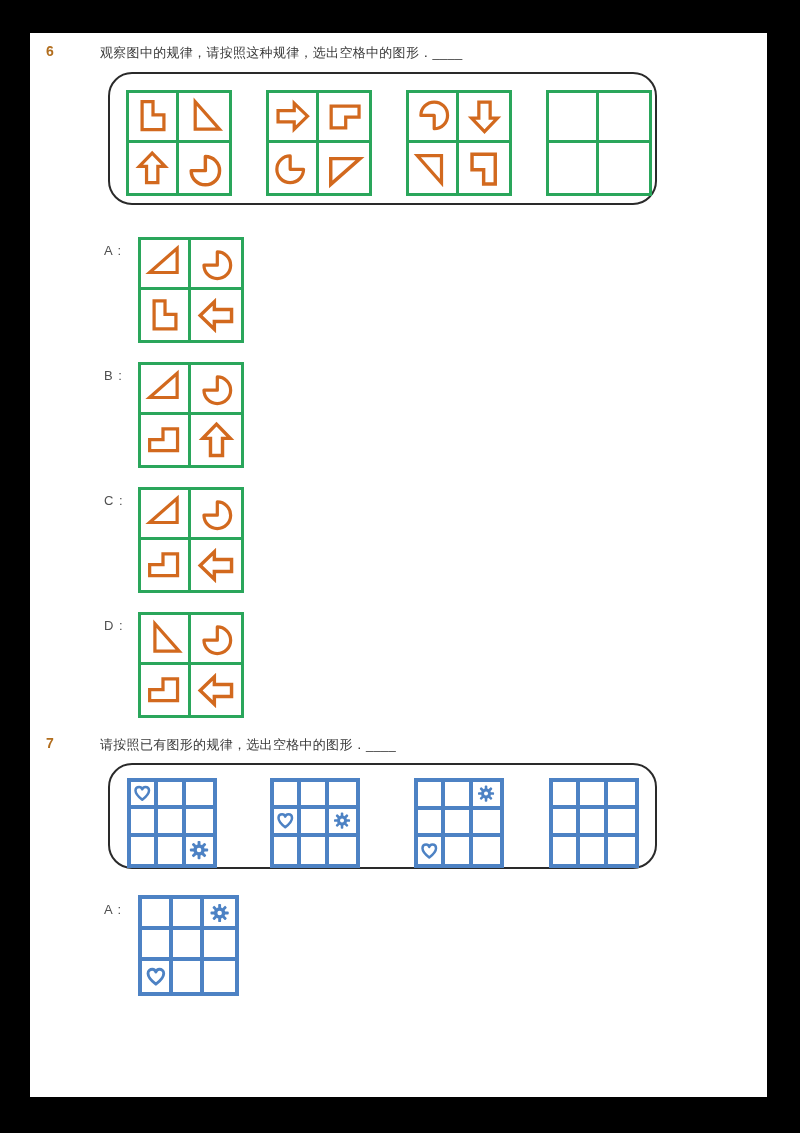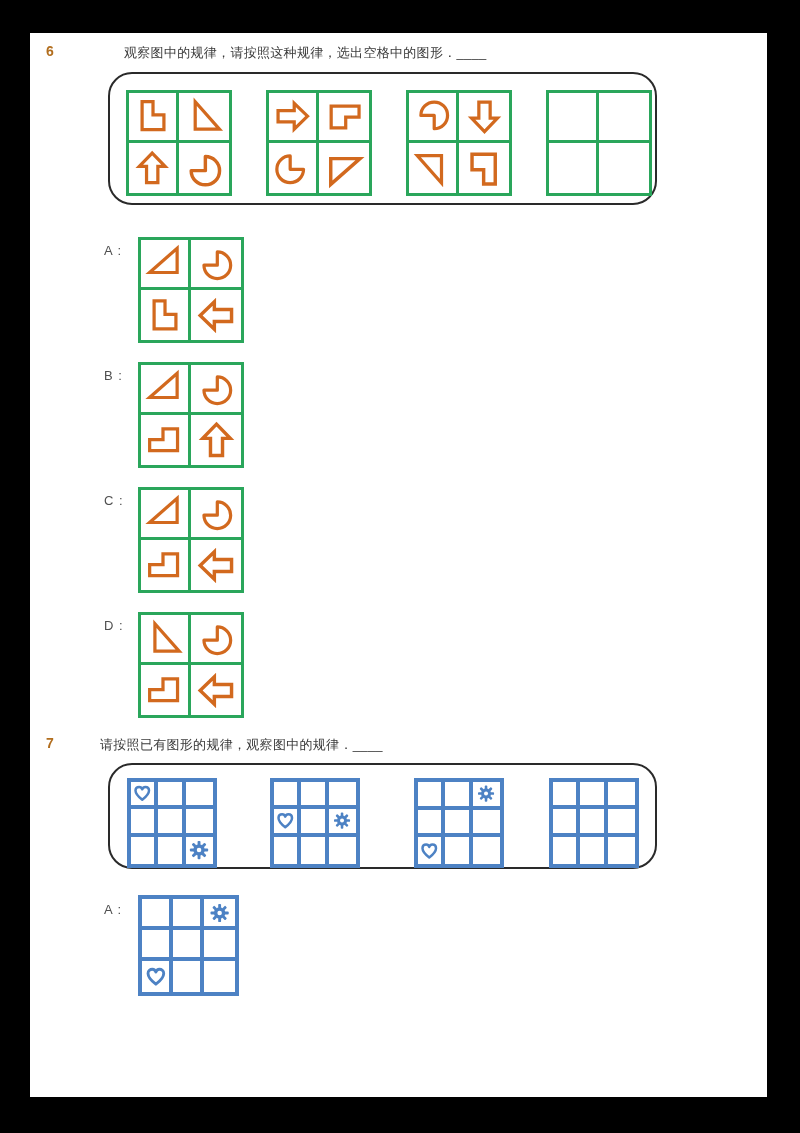--- a/index.html
+++ b/index.html
@@ -89,21 +89,21 @@
   }
   .gear-fill { fill: var(--blue, #4d82c4); }
 </style>
 </head>
 <body style="--frame: #000000; --paper: #ffffff; --numcol: #b26e1e; --textcol: #3a3a3a; --labelcol: #4f4f4f; --stripcol: #2a2a2a; --green: #2aa65b; --orange: #d2691e; --blue: #4d82c4;">
 
 <div class="page">
 
   <div>
     <span class="abs qnum" style="left:16px; top:10px;">6</span>
-    <span class="abs qtext" style="left:70px; top:11px;margin-left:24px;">观察图中的规律，请按照这种规律，选出空格中的图形．____</span>
+    <span class="abs qtext" style="left:70px; top:11px;">观察图中的规律，请按照这种规律，选出空格中的图形．____</span>
 
     <div class="strip" style="left:78px; top:39px; width:549px; height:133px;">
       <div class="grid2" style="left:16px;  top:16px;">
           <div class="cell">
             <svg class="shape-svg l-shape" viewBox="0 0 100 100">
               <g transform="rotate(0 50 50)">
                 <polygon points="25,14 52,14 52,47 79,47 79,83 25,83"></polygon>
               </g>
             </svg>
           </div>
@@ -321,21 +321,21 @@
             <g transform="rotate(270 50 50)">
               <polygon points="50,12 82,45 64,45 64,85 36,85 36,45 18,45"></polygon>
             </g>
           </svg>
         </div>
       </div>
   </div>
 
   <div>
     <span class="abs qnum" style="left:16px; top:702px;">7</span>
-    <span class="abs qtext" style="left:70px; top:703px;">请按照已有图形的规律，观察图中的规律．____</span>
+    <span class="abs qtext" style="left:70px; top:703px;">请按照已有图形的规律，选出空格中的图形．____</span>
 
     <div class="strip" style="left:78px; top:730px; width:549px; height:106px;">
       <div class="grid3" style="left:17px;  top:13px; width:90px; height:90px;">
           <div class="cell">
             <svg viewBox="0 0 100 100">
               <path class="heart-path" d="M50,82 C50,82 17,57 17,37 C17,25 26,19 35,19 C43,19 48,24 50,31 C52,24 57,19 65,19 C74,19 83,25 83,37 C83,57 50,82 50,82 Z"></path>
             </svg>
           </div>
           <div class="cell"></div>
           <div class="cell"></div>

